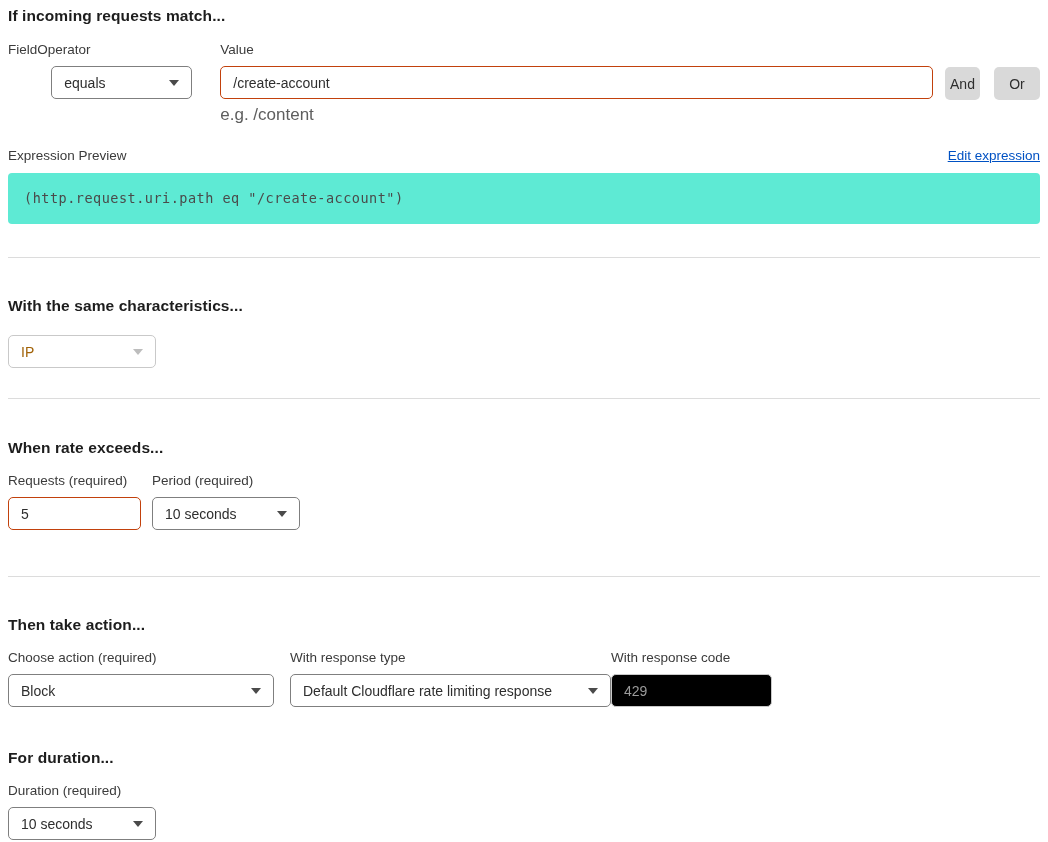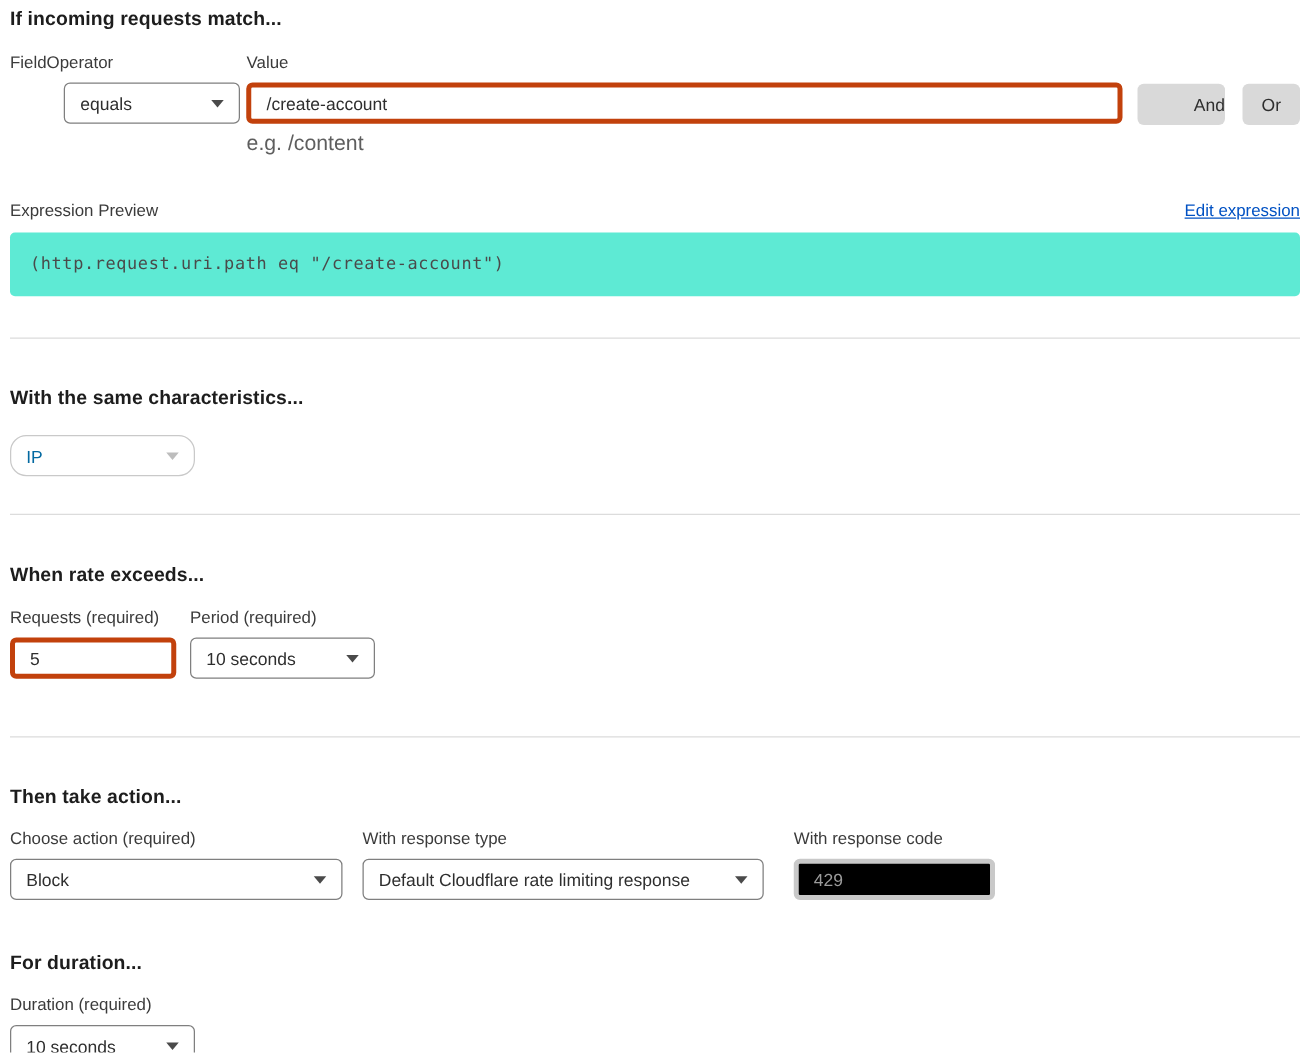--- a/index.html
+++ b/index.html
@@ -26,66 +26,66 @@
   .select-box {
     border:1px solid #7f7f7f; background:#fff;
     display:flex; align-items:center; justify-content:space-between;
     padding:0 12px; color:#2e2e2e; cursor:pointer;
   }
   .caret {
     width:0; height:0;
     border-left:5px solid transparent; border-right:5px solid transparent;
     border-top:6px solid #4a4a4a; margin-left:10px; flex:none;
   }
-  .select-box.disabled { border-color:#c9c9c9; color:#0369a1; cursor:default;border-radius:13px; }
+  .select-box.disabled { border-color:#c9c9c9; color:#a16207; cursor:default; }
   .select-box.disabled .caret { border-top-color:#bdbdbd; }
   .text-input {
-    border:4px solid #c2410c; background:#fff; color:#2e2e2e;
+    border:1px solid #c2410c; background:#fff; color:#2e2e2e;
     padding:0 12px; width:100%; outline:none;
     font-family:"Liberation Sans","DejaVu Sans",sans-serif;
   }
   .text-input:disabled { background:#000000; border-color:#c9c9c9; color:#9b9b9b; }
   .btn {
     background:#d9d9d9; border:none; color:#2e2e2e;
     font-family:"Liberation Sans","DejaVu Sans",sans-serif;
     cursor:pointer; padding:0;
   }
   .hint { font-size:17px; color:#5e5e5e; margin-top:6px; }
   .divider { border:none; border-top:1px solid #dcdcdc; height:0; }
-  .ep-row { display:flex; justify-content:space-between; align-items:center; margin-top:36px; }
+  .ep-row { display:flex; justify-content:space-between; align-items:center; margin-top:23px; }
   .ep-label { font-size:13.5px; color:#3b3b3b; }
   .link { font-size:13.5px; color:#0051c3; text-decoration:underline; cursor:pointer; }
   .code-block {
     margin-top:10px; background:#5eead4; border-radius:4px;
     padding:16px 16px; font-family:"DejaVu Sans Mono","Liberation Mono",monospace;
     font-size:13.5px; color:#4a4a4a; letter-spacing:.5px; line-height:19px;
   }
   
   #match-row { margin-top:17px; }
   .w-field { width:148px; }
   .w-operator { width:141px; margin-left:14px; }
-  .grow-value { flex:1; margin-left:5px; }
-  .w-and { width:70px; margin-left:12px; margin-top:25px;text-align:right; }
+  .grow-value { flex:1; margin-left:28px; }
+  .w-and { width:35px; margin-left:12px; margin-top:25px; }
   .w-or { width:46px; margin-left:14px; margin-top:25px; }
   #divider-1 { margin-top:33px; }
   #sec-characteristics { margin-top:39px; }
   #sec-characteristics .select-box { margin-top:20px; width:148px; }
   #divider-2 { margin-top:30px; }
   #sec-rate { margin-top:40px; }
   #sec-rate .control-row { margin-top:16px; }
   .w-requests { width:133px; }
   .col-period { margin-left:11px; }
   .w-period { width:148px; }
   #divider-3 { margin-top:46px; }
   #sec-action { margin-top:39px; }
   #sec-action .control-row { margin-top:16px; }
   .w-action { width:266px; }
   .col-rtype { margin-left:16px; }
   .w-rtype { width:321px; }
-  .col-rcode { margin-left:24px; }
+  .col-rcode { margin-left:0; }
   .w-rcode { width:161px; }
   #sec-duration { margin-top:42px; }
   #sec-duration .field-label { margin-top:16px; }
   .w-duration { width:148px; }
 </style>
 </head>
 <body>
 
 <section>
   <h1 class="section-heading">If incoming requests match...</h1>

